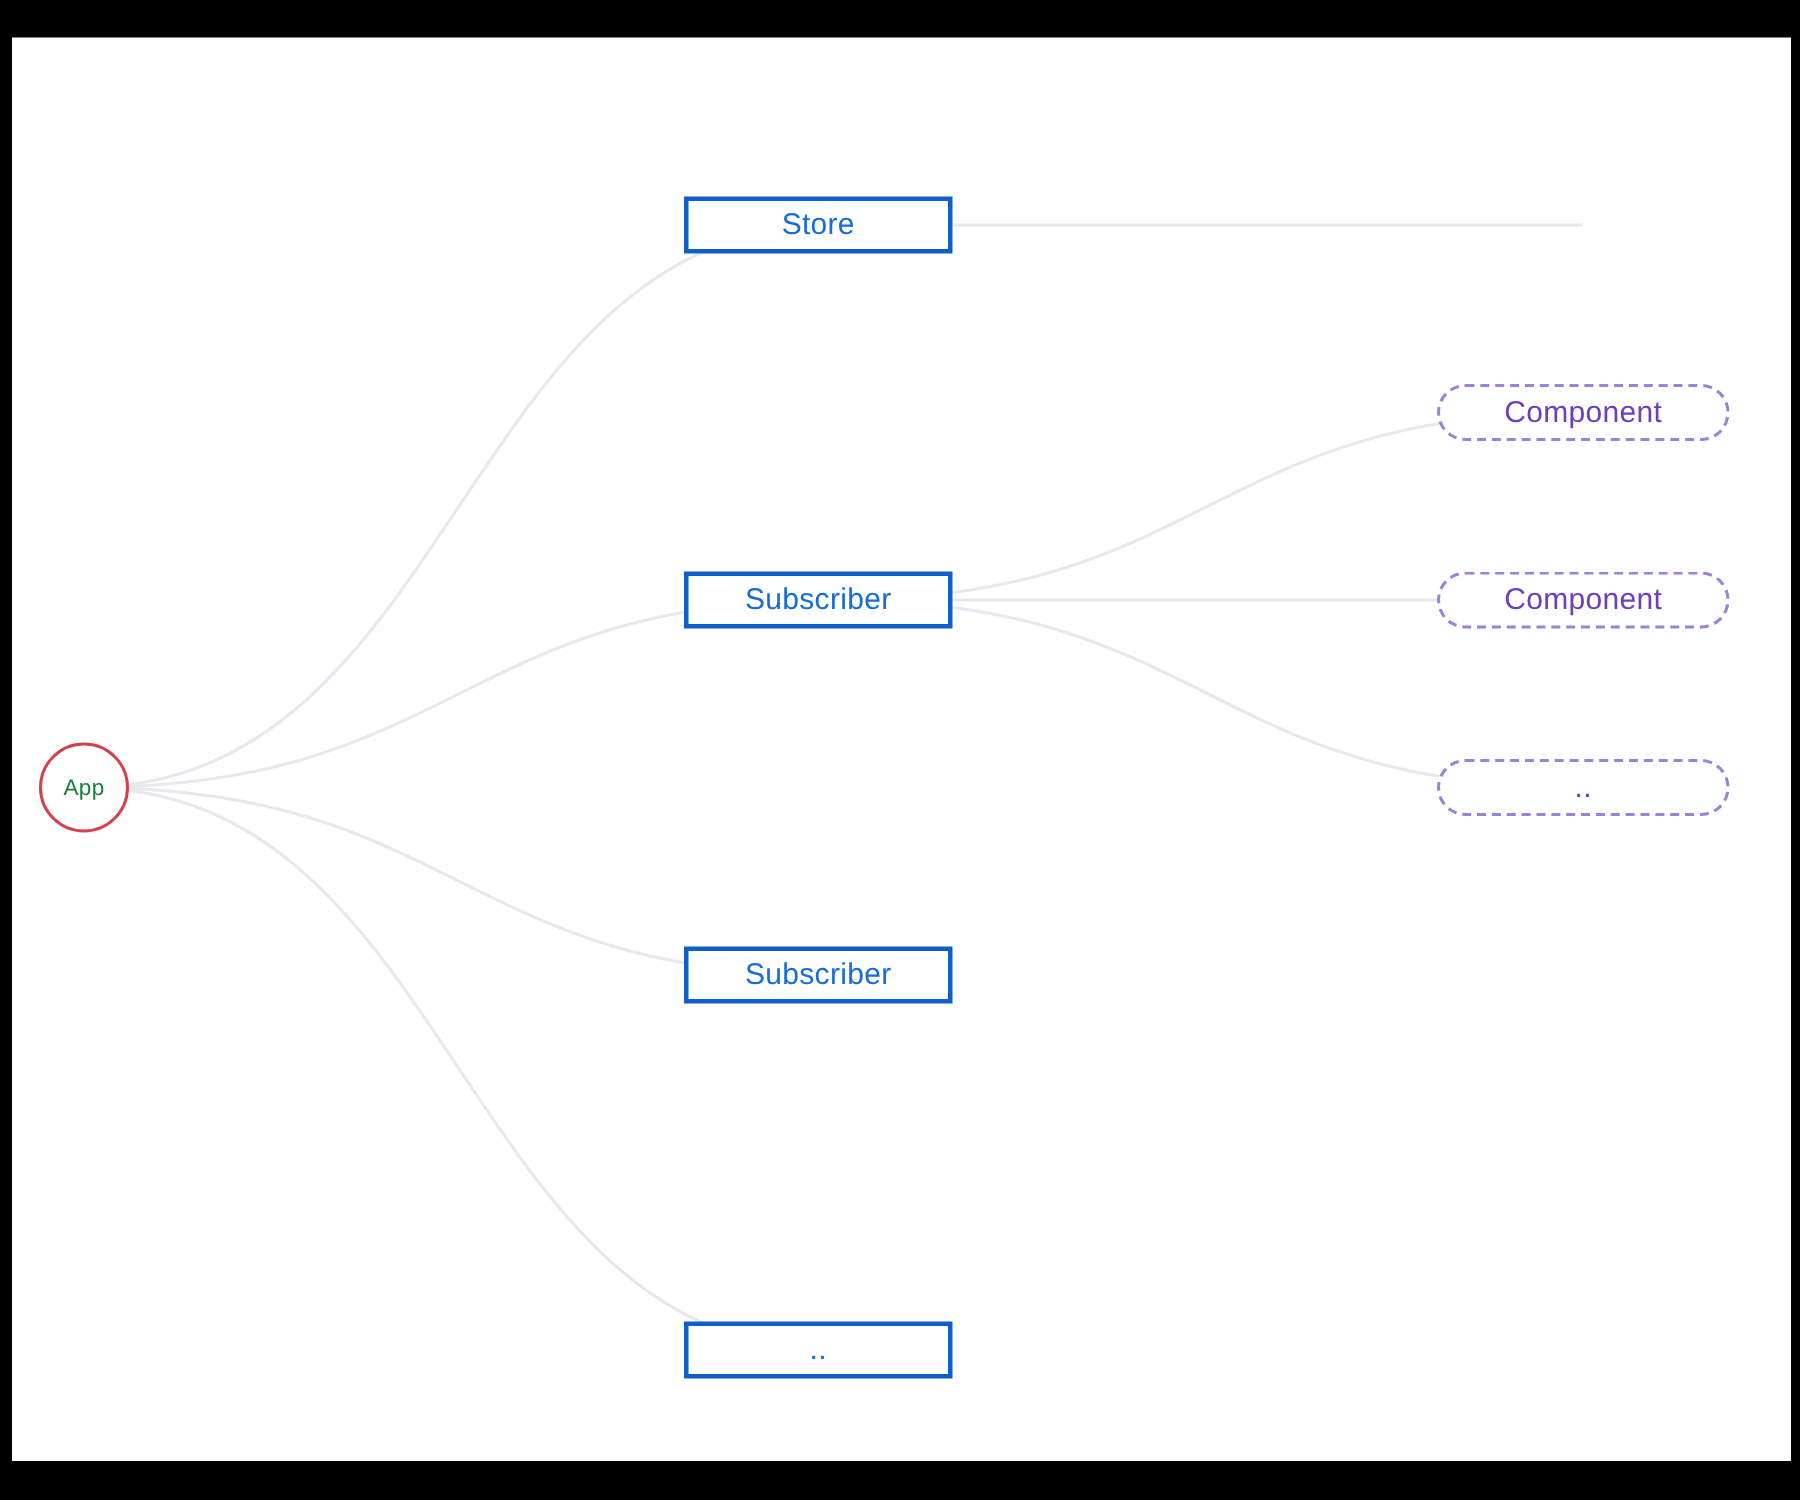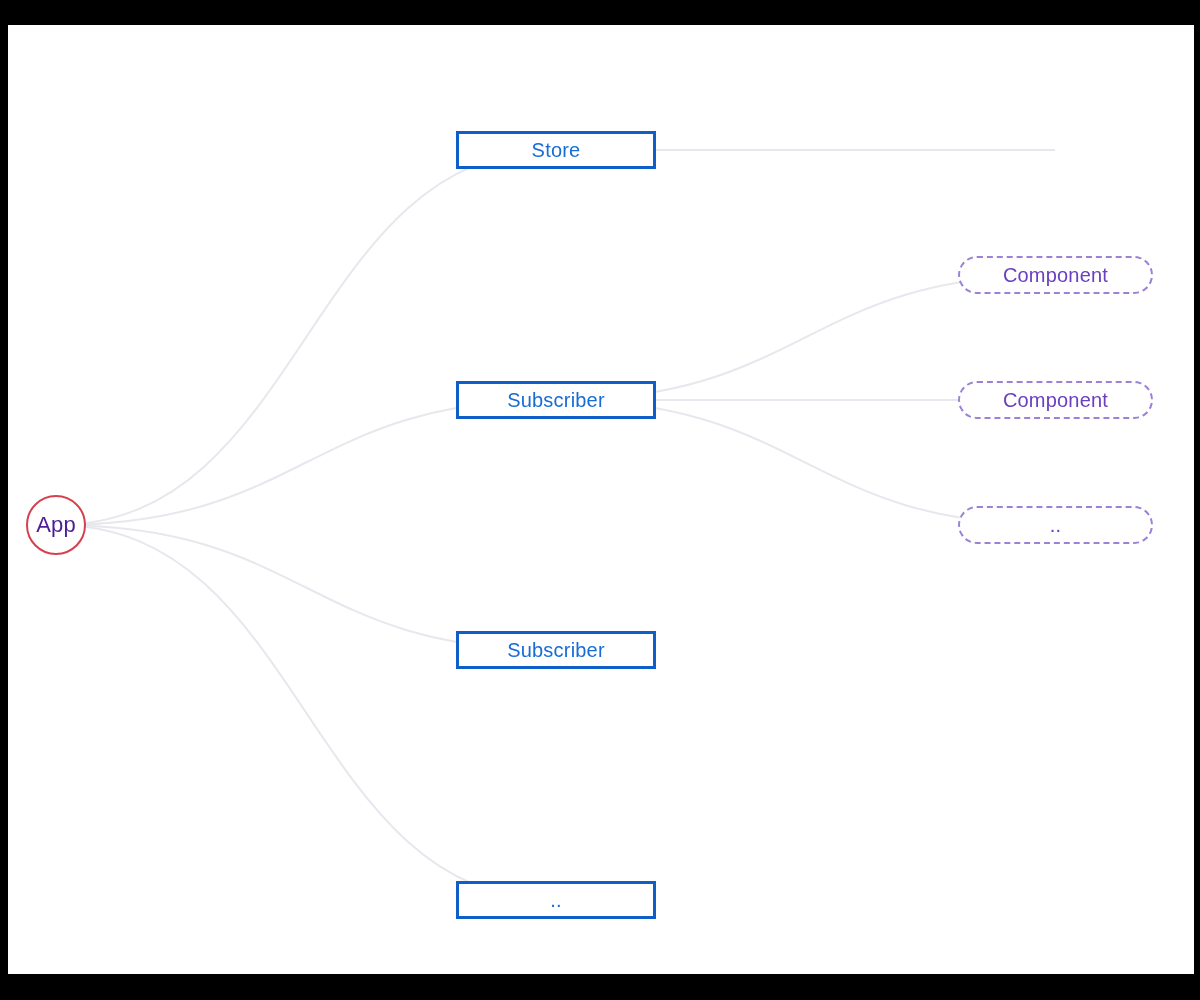--- a/index.html
+++ b/index.html
@@ -40,41 +40,41 @@
     position: absolute;
     display: flex;
     align-items: center;
     justify-content: center;
     background: #ffffff;
     box-sizing: border-box;
     white-space: nowrap;
     letter-spacing: 0.2px;
   }
   .node.blue {
-    width: 200px;
+    width: 179px;
     height: 38px;
     border: 3px solid #0e60c8;
     color: #176cd6;
     font-size: 20px;
   }
   .node.pill {
     width: 195px;
     height: 38px;
     border: 2px dashed #9b82d7;
     border-radius: 20px;
     color: #6a3fc0;
     font-size: 20px;
   }
   .node.app {
     width: 60px;
     height: 60px;
     border: 2px solid #d6404e;
     border-radius: 50%;
-    color: #4c1d95;
-    font-size: 22px;
+    color: #15803d;
+    font-size: 15px;
   }
   
   .pos-app        { left: 18px;  top: 470px; }
   .pos-store      { left: 448px; top: 106px; }
   .pos-sub1       { left: 448px; top: 356px; }
   .pos-sub2       { left: 448px; top: 606px; }
   .pos-more       { left: 448px; top: 856px; }
   .pos-storeinst  { left: 950px; top: 106px; }
   .pos-comp1      { left: 950px; top: 231px; }
   .pos-comp2      { left: 950px; top: 356px; }

